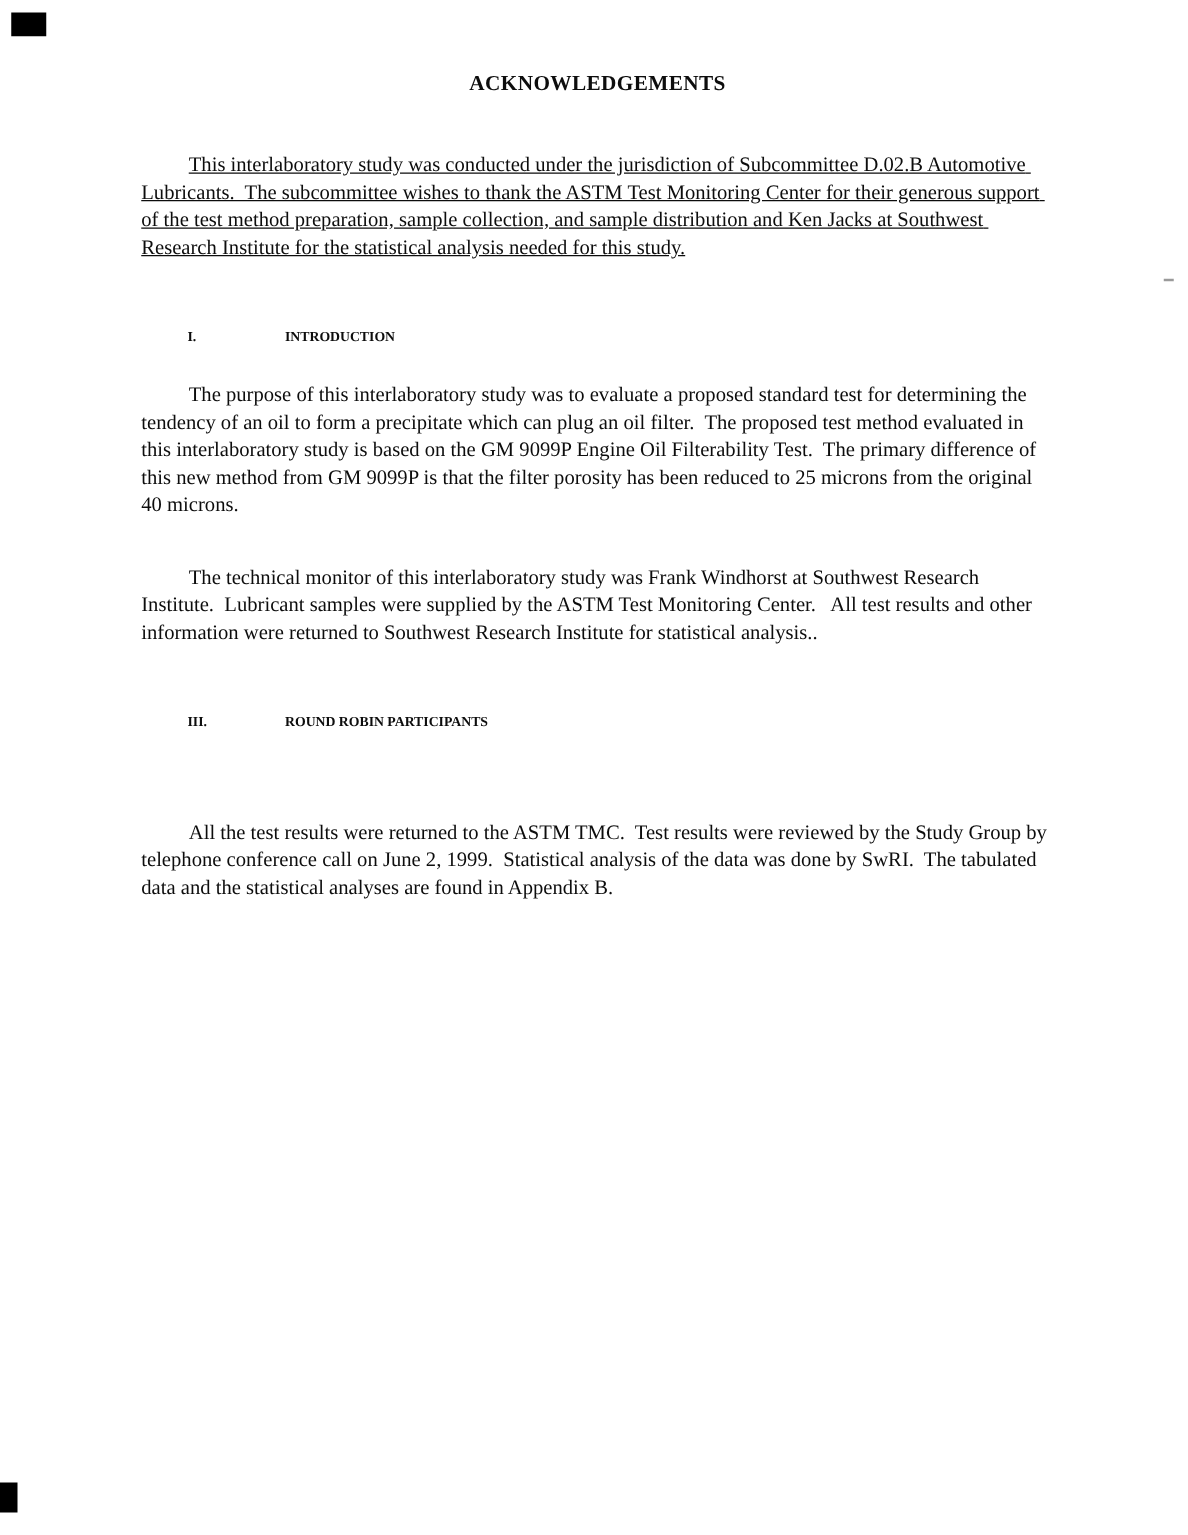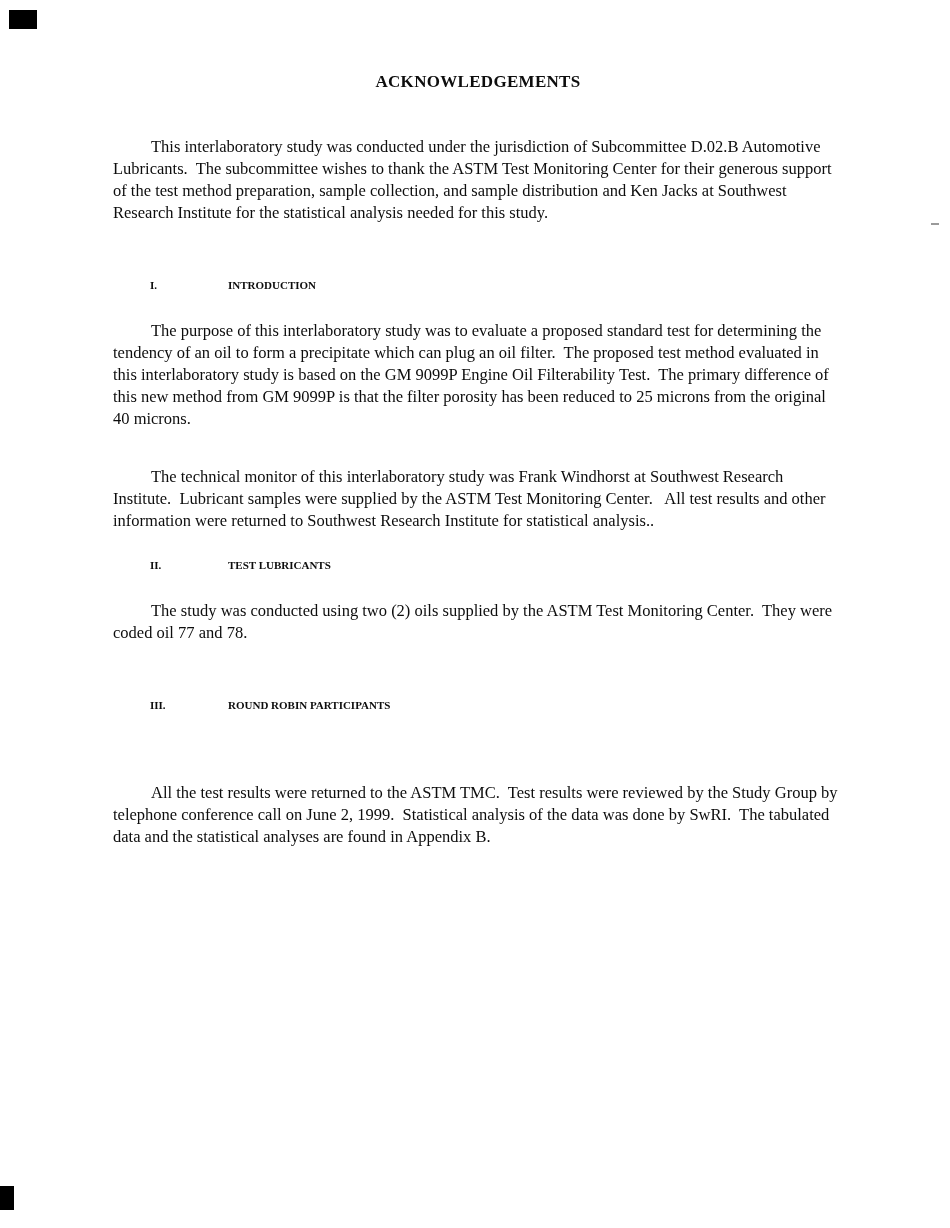--- a/index.html
+++ b/index.html
@@ -21,32 +21,33 @@
     position: absolute;
     top: 0;
     left: 113px;
     width: 730px;
   }
   .doc-title {
     text-align: center;
     font-weight: bold;
     font-size: 17px;
     letter-spacing: 0.3px;
-    margin-top: 72px;
+    margin-top: 57px;
     margin-bottom: 0;
   }
   .para {
     font-size: 16.5px;
     line-height: 22px;
     text-indent: 38px;
     margin: 0 0 22px 0;
     white-space: pre-wrap;
   }
   .ack-para {
     margin-top: 44px;
+    text-decoration: underline;
   }
   .section {
     margin-top: 0;
   }
   .section-heading {
     font-weight: bold;
     font-size: 11px;
     line-height: 22px;
     margin: 0 0 24px 0;
     padding-left: 37px;
@@ -98,24 +99,20 @@
 
     <div class="gap-lg"></div>
 
     <div class="section">
       <h2 class="section-heading"><span class="sec-num">I.</span><span>INTRODUCTION</span></h2>
       <p class="para">The purpose of this interlaboratory study was to evaluate a proposed standard test for determining the tendency of an oil to form a precipitate which can plug an oil filter.  The proposed test method evaluated in this interlaboratory study is based on the GM 9099P Engine Oil Filterability Test.  The primary difference of this new method from GM 9099P is that the filter porosity has been reduced to 25 microns from the original 40 microns.</p>
       <div class="gap-md"></div>
       <p class="para">The technical monitor of this interlaboratory study was Frank Windhorst at Southwest Research Institute.  Lubricant samples were supplied by the ASTM Test Monitoring Center.   All test results and other information were returned to Southwest Research Institute for statistical analysis..</p>
     </div>
 
-    <div class="section">
-      <h2 class="section-heading"><span class="sec-num">II.</span><span>TEST LUBRICANTS</span></h2>
-      <p class="para">The study was conducted using two (2) oils supplied by the ASTM Test Monitoring Center.  They were coded oil 77 and 78.</p>
-    </div>
 
     <div class="gap-lg"></div>
 
     <div class="section">
       <h2 class="section-heading"><span class="sec-num">III.</span><span>ROUND ROBIN PARTICIPANTS</span></h2>
     </div>
 
     <div class="gap-lg"></div>
 
     <div class="section">

